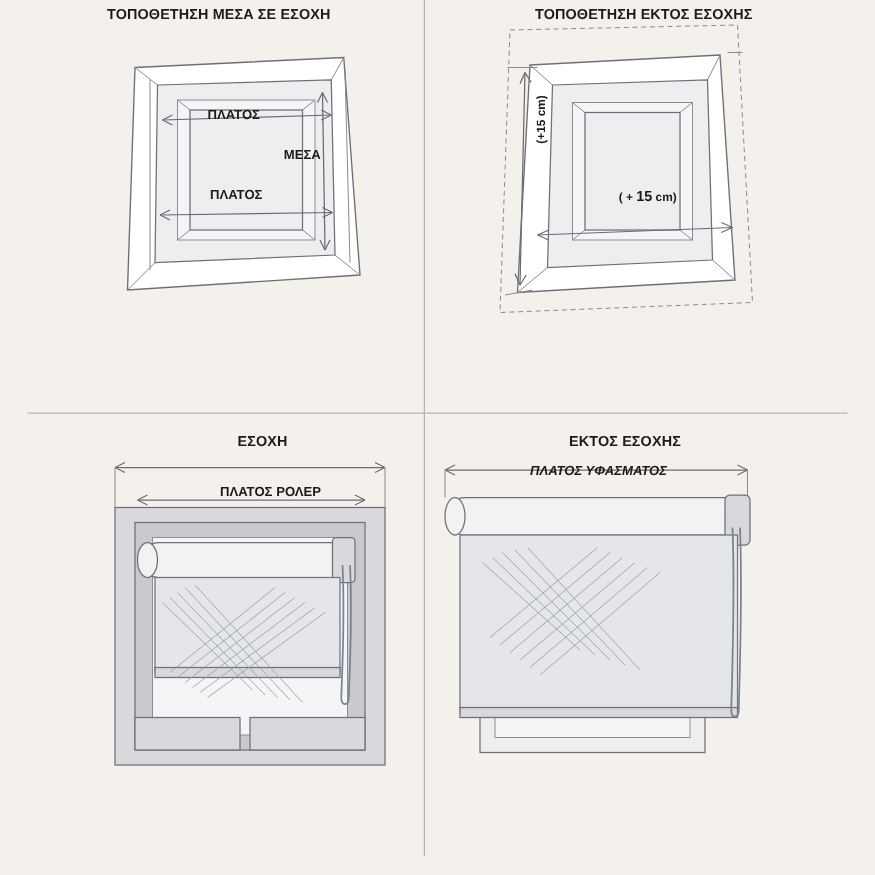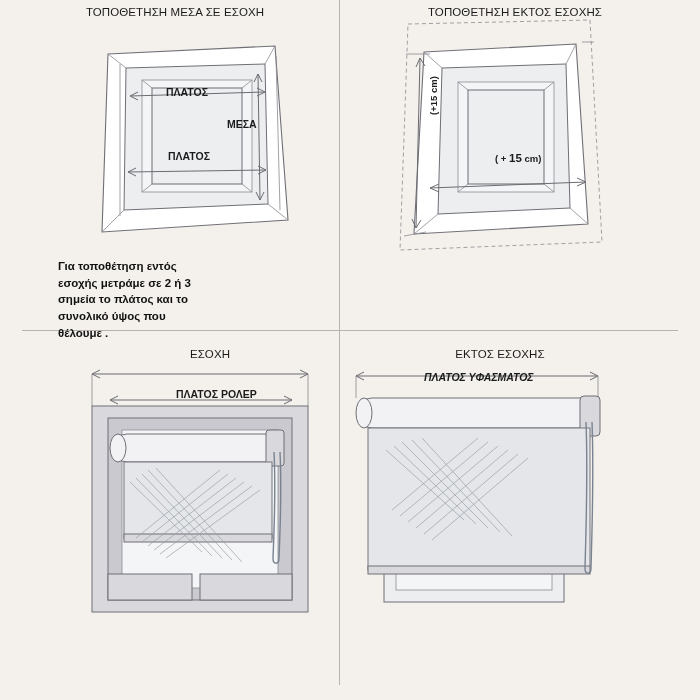--- a/index.html
+++ b/index.html
@@ -21,21 +21,21 @@
     position: absolute;
     box-sizing: border-box;
   }
   .divider {
     position: absolute;
     background: #b9b4ab;
   }
   .title {
     position: absolute;
     font-size: 11.5px;
-    font-weight: normal;
+    font-weight: bold;
     color: #1b1b1b;
     letter-spacing: 0.1px;
     text-align: center;
     white-space: nowrap;
   }
   .caption {
     position: absolute;
     font-size: 11.5px;
     font-weight: bold;
     color: #111;
@@ -101,21 +101,20 @@
       <path class="dim" d="M198,50 l-4,8 M198,50 l4,8 M200,176 l-4,-8 M200,176 l4,-8"></path>
 
       <path class="thin" d="M60,40 L60,192 M216,32 L220,186"></path>
     </svg>
   </div>
 
   <div class="lbl" style="left:166px; top:86px;">ΠΛΑΤΟΣ</div>
   <div class="lbl" style="left:227px; top:118px;">ΜΕΣΑ</div>
   <div class="lbl" style="left:168px; top:150px;">ΠΛΑΤΟΣ</div>
 
-  <div class="caption" style="left:58px; top:258px; width:152px;">Για τοποθέτηση εντός εσοχής μετράμε σε 2 ή 3 σημεία το πλάτος και το συνολικό ύψος που θέλουμε .</div>
 
   <div class="title" style="left:370px; top:6px; width:290px;">ΤΟΠΟΘΕΤΗΣΗ ΕΚΤΟΣ ΕΣΟΧΗΣ</div>
 
   <div class="panel" style="left:390px; top:18px; width:280px; height:240px;">
     <svg width="280" height="240" viewBox="0 0 280 240">
 
       <path class="thin" stroke-dasharray="4,3" d="M18,6 L200,2 L212,224 L10,232 Z"></path>
 
       <path class="frame-out" d="M34,34 L186,26 L198,206 L24,216 Z"></path>
       <path class="thin" d="M34,34 L52,50 M186,26 L176,46 M198,206 L180,190 M24,216 L48,196"></path>

